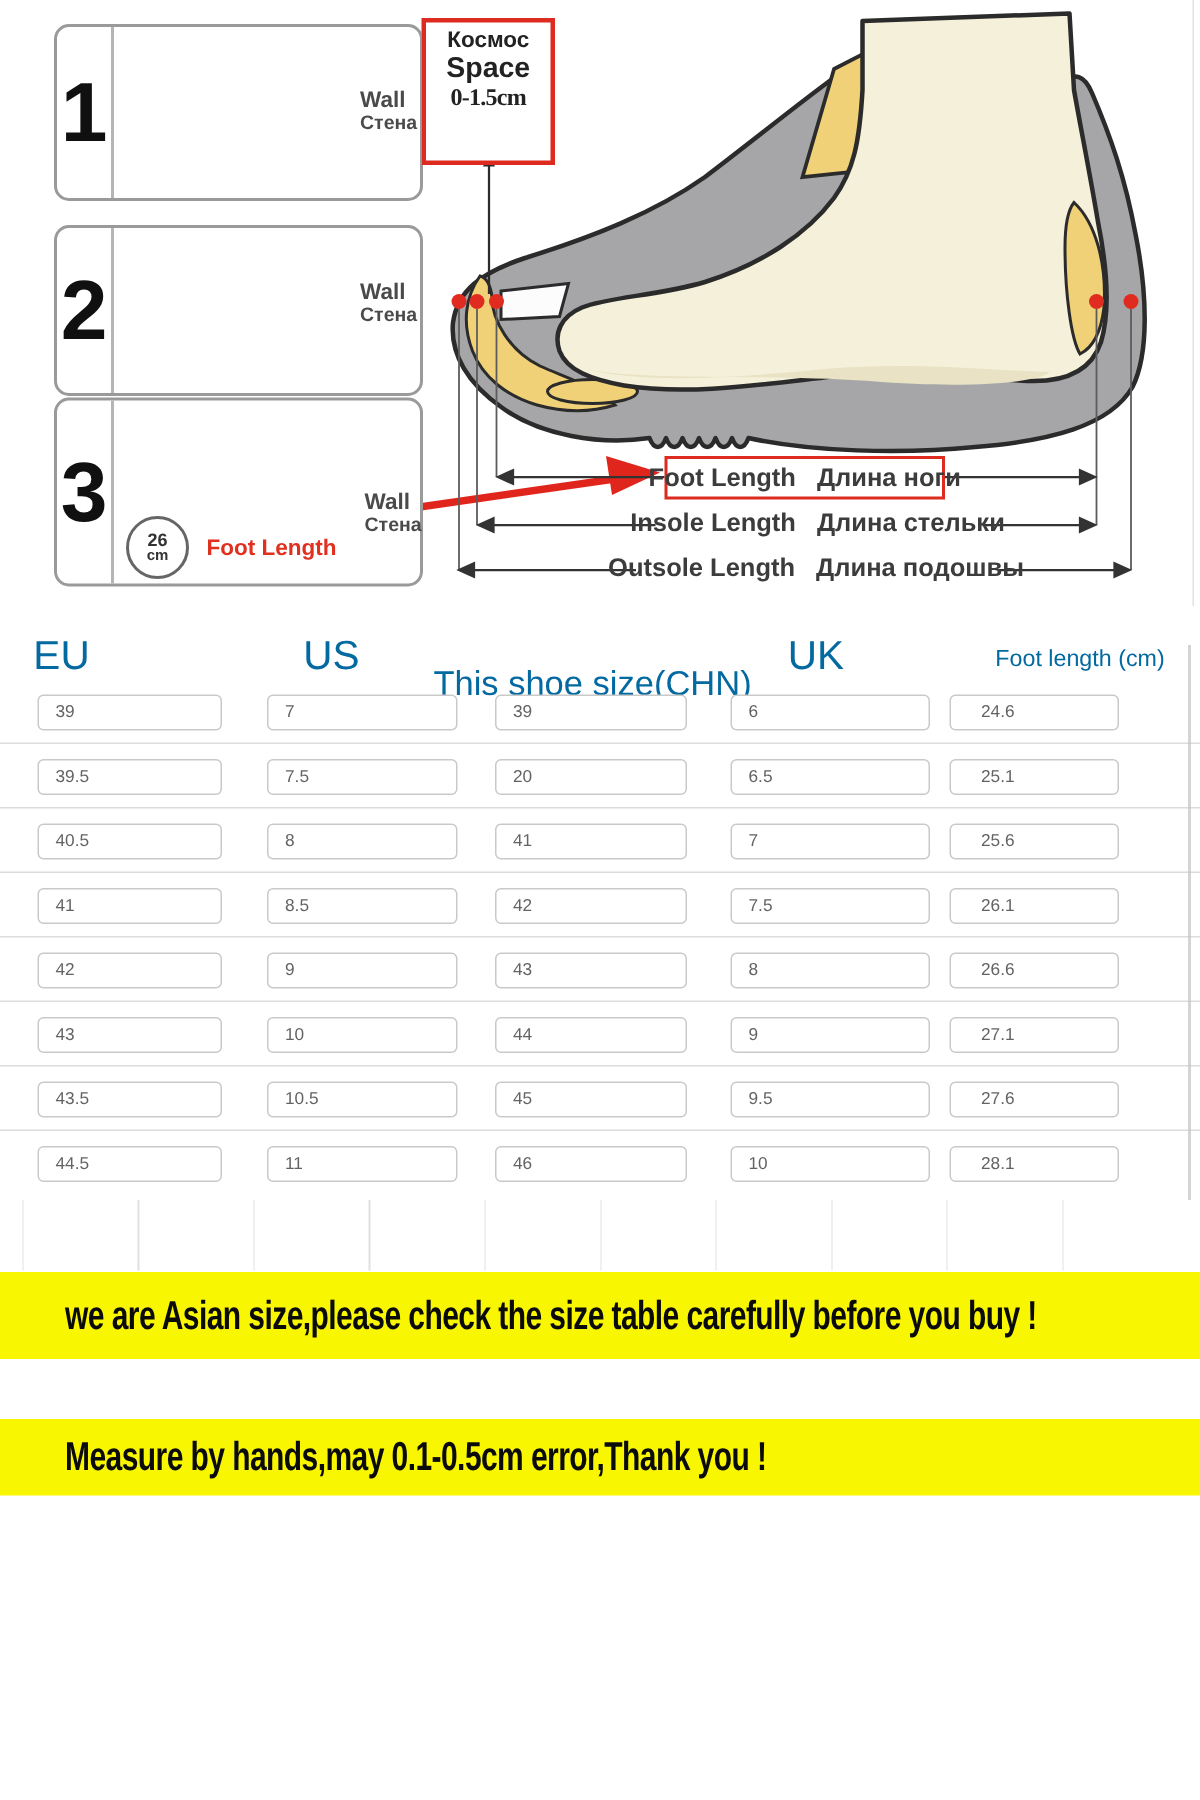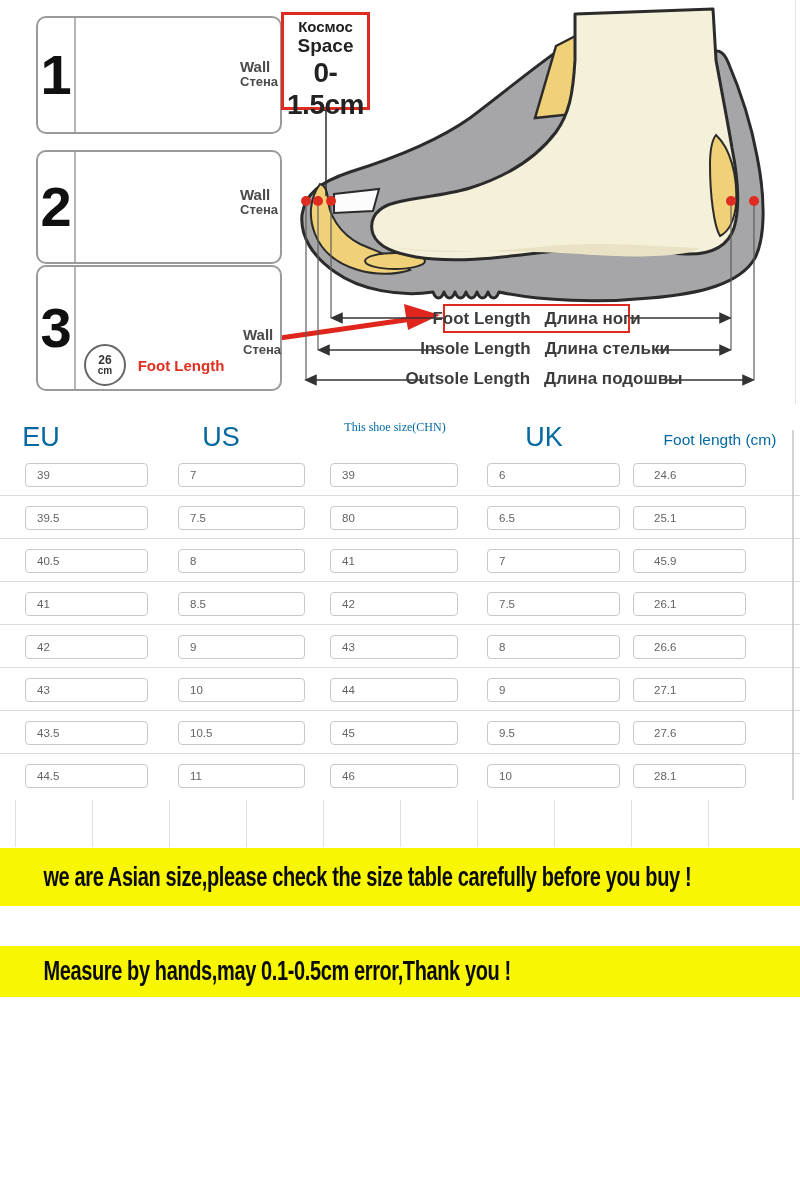--- a/index.html
+++ b/index.html
@@ -12,36 +12,36 @@
   .step-num-col{position:absolute;left:0;top:0;bottom:0;width:36px;border-right:2px solid #b5b5b5;
                 display:flex;align-items:center;justify-content:center;}
   .step-num{font-size:56px;font-weight:900;color:#101010;line-height:1;}
   .wall-label{position:absolute;color:#4a4a4a;font-weight:bold;line-height:1.15;text-align:left;}
   .wall-label .w1{font-size:15px;display:block;}
   .wall-label .w2{font-size:13px;display:block;}
   .space-box{position:absolute;left:281px;top:12px;width:83px;height:92px;border:3px solid #dd2b1f;
              background:#fff;text-align:center;color:#222;}
   .space-box .s1{font-size:15px;font-weight:600;margin-top:3px;}
   .space-box .s2{font-size:19px;font-weight:bold;}
-  .space-box .s3{font-size:28px;font-weight:bold;letter-spacing:-0.5px;}
+  .space-box .s3{font-size:16px;font-weight:bold;letter-spacing:-0.5px;font-family:Liberation Serif, serif;}
   .circle-26{position:absolute;left:84px;top:344px;width:38px;height:38px;border:2px solid #666;
              border-radius:50%;background:#fff;display:flex;flex-direction:column;align-items:center;
              justify-content:center;line-height:1;color:#333;font-weight:bold;}
   .circle-26 .v{font-size:12px;} .circle-26 .u{font-size:10px;}
   .foot-length-red{position:absolute;left:136px;top:357px;width:90px;text-align:center;
                    color:#e03020;font-weight:bold;font-size:15px;}
   .meas-label{position:absolute;color:#3c3c3c;font-weight:bold;font-size:17px;white-space:nowrap;
               display:flex;gap:14px;justify-content:center;align-items:center;}
   .meas-red-box{border:2px solid #dd2b1f;}
 
   
   .size-table{position:absolute;left:0;top:404px;width:800px;height:396px;background:#fff;}
   .col-h{position:absolute;color:#0369a1;white-space:nowrap;transform:translateX(-50%);}
   .h-big{font-size:27px;top:18px;}
-  .h-mid{font-size:12px;top:16px;font-family:Liberation Serif, serif;}
+  .h-mid{font-size:23px;top:38px;}
   .h-sm{font-size:15.5px;top:27px;}
   .t-row{position:absolute;left:0;width:800px;height:26px;}
   .cell{position:absolute;height:24px;border:1px solid #c9c9c9;border-radius:4px;background:#fff;
         font-size:11.5px;color:#636363;display:flex;align-items:center;padding-left:11px;box-sizing:border-box;}
   .c0{left:25px;width:123px;} .c1{left:178px;width:127px;} .c2{left:330px;width:128px;}
   .c3{left:487px;width:133px;} .c4{left:633px;width:113px;padding-left:20px;}
   .divider{position:absolute;left:0;width:800px;height:1px;background:#dcdcdc;}
   .table-track{position:absolute;left:792px;top:26px;width:2px;height:370px;background:#c6c6c6;opacity:.75;}
 
   
@@ -302,31 +302,31 @@
       <div class="cell c0">39</div>
       <div class="cell c1">7</div>
       <div class="cell c2">39</div>
       <div class="cell c3">6</div>
       <div class="cell c4">24.6</div>
     </div>
     <div class="divider" style="top:91px;"></div>
     <div class="t-row" style="top:102px;">
       <div class="cell c0">39.5</div>
       <div class="cell c1">7.5</div>
-      <div class="cell c2">80</div>
+      <div class="cell c2">20</div>
       <div class="cell c3">6.5</div>
       <div class="cell c4">25.1</div>
     </div>
     <div class="divider" style="top:134px;"></div>
     <div class="t-row" style="top:145px;">
       <div class="cell c0">40.5</div>
       <div class="cell c1">8</div>
       <div class="cell c2">41</div>
       <div class="cell c3">7</div>
-      <div class="cell c4">45.9</div>
+      <div class="cell c4">25.6</div>
     </div>
     <div class="divider" style="top:177px;"></div>
     <div class="t-row" style="top:188px;">
       <div class="cell c0">41</div>
       <div class="cell c1">8.5</div>
       <div class="cell c2">42</div>
       <div class="cell c3">7.5</div>
       <div class="cell c4">26.1</div>
     </div>
     <div class="divider" style="top:220px;"></div>

